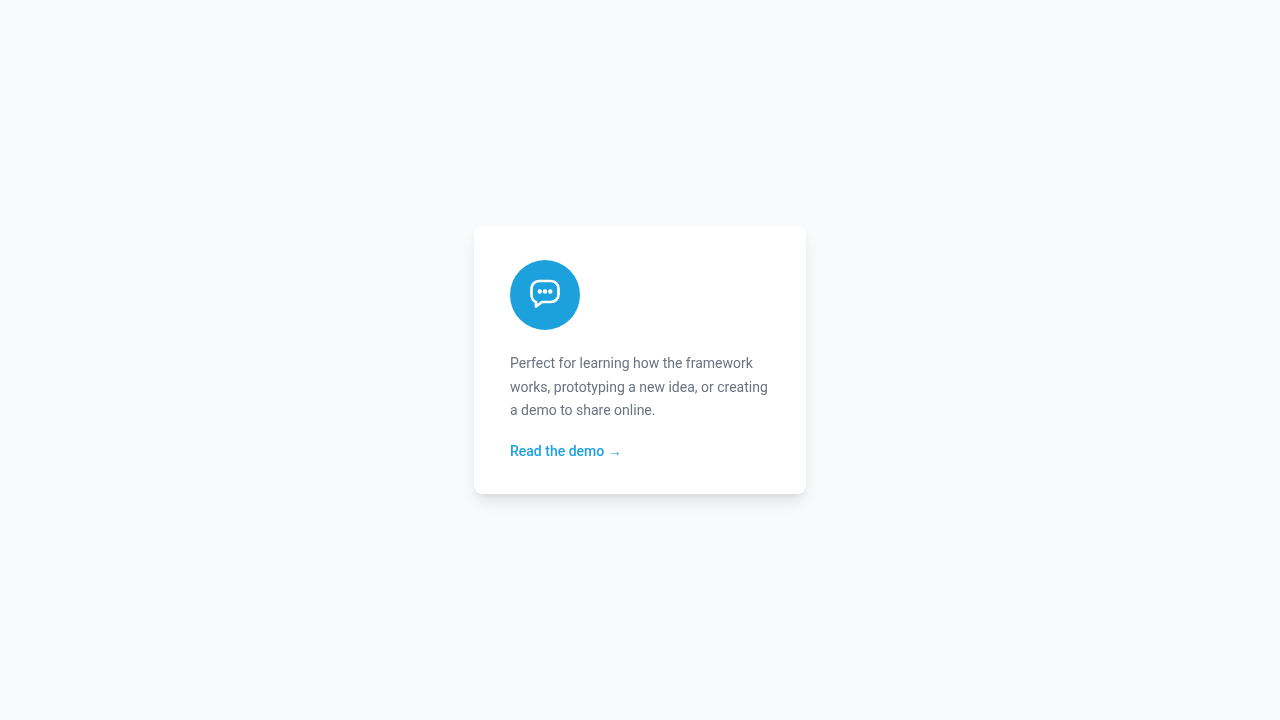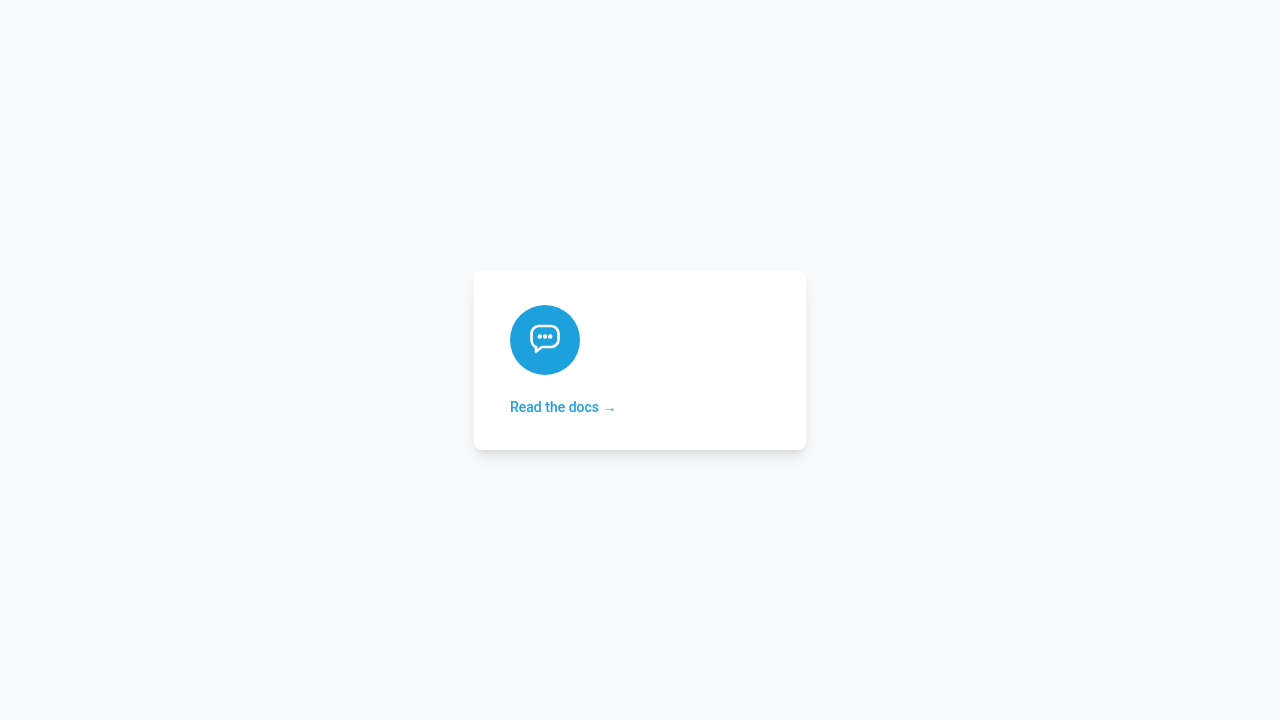--- a/index.html
+++ b/index.html
@@ -59,14 +59,15 @@
   <div class="icon-circle">
     <span>
       <svg viewBox="0 0 24 24" fill="none" stroke="#ffffff" stroke-width="1.8" stroke-linecap="round" stroke-linejoin="round">
         <path d="M3 9 C3 6.2 5.2 4 8 4 L16 4 C18.8 4 21 6.2 21 9 L21 13 C21 15.8 18.8 18 16 18 L10 18 L6 21 L6 18 C4.3 17.5 3 15.4 3 13 Z"></path>
         <circle cx="8.5" cy="11" r="0.6" fill="#ffffff"></circle>
         <circle cx="12" cy="11" r="0.6" fill="#ffffff"></circle>
         <circle cx="15.5" cy="11" r="0.6" fill="#ffffff"></circle>
       </svg>
     </span>
   </div>
-  <a class="link">Read the docs →</a>
+  <p class="description">Perfect for learning how the framework works, prototyping a new idea, or creating a demo to share online.</p>
+  <a class="link">Read the demo →</a>
 </div>
 
 </body></html>

